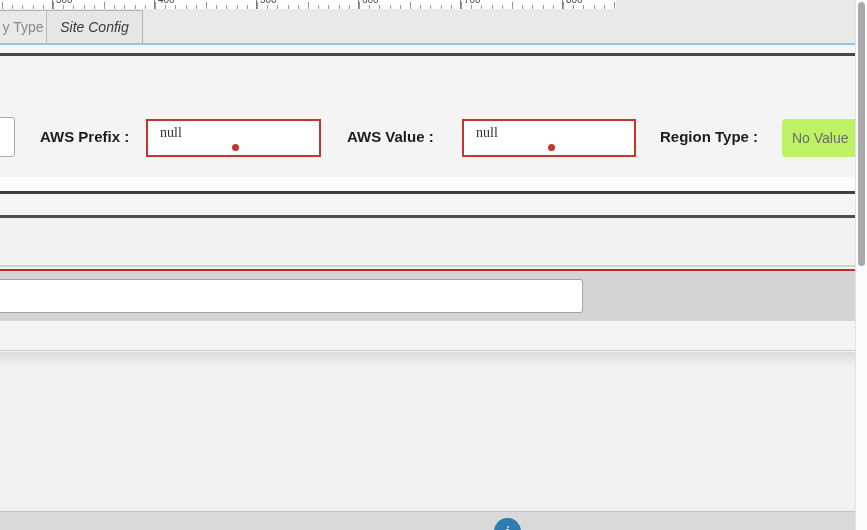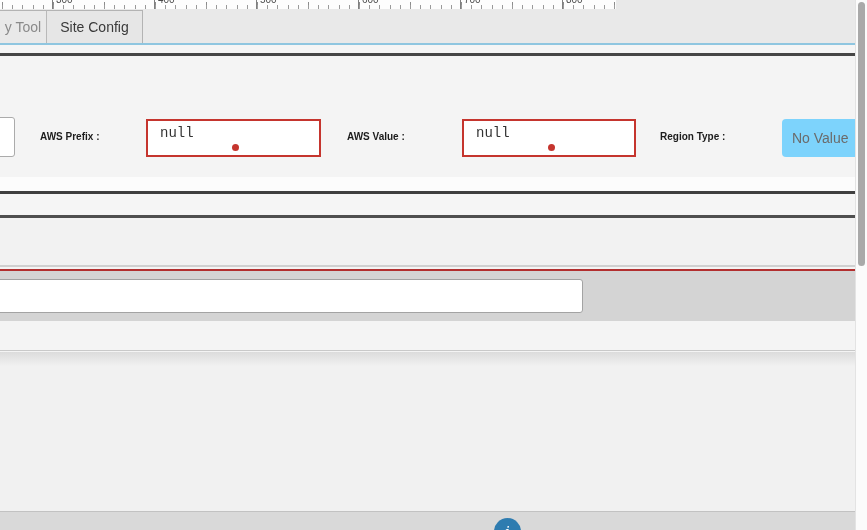--- a/index.html
+++ b/index.html
@@ -18,45 +18,45 @@
   .ruler-label { position:absolute; top:-5px; font-size:10px; color:#4a4a4a; line-height:10px; }
   .ruler-label::before { content:""; position:absolute; left:-4px; top:1px; height:13px; border-left:1px solid #7f7f7f; }
   .rl0{left:56px}.rl1{left:158px}.rl2{left:260px}.rl3{left:362px}.rl4{left:464px}.rl5{left:566px}
   .top-right-fill { position:absolute; left:616px; top:0; width:239px; height:9px; background:#e9e9e9; }
 
   
   .tabbar { position:absolute; left:0; top:9px; width:855px; height:34px; background:#e9e9e9; }
   .tab { position:absolute; top:1px; bottom:0; display:flex; align-items:center; justify-content:center;
          font-size:14px; border-top:1px solid #b3b3b3; }
   .tab-partial { left:0; width:47px; color:#8a8a8a; border-right:1px solid #b9b9b9; }
-  .tab-active  { left:47px; width:96px; color:#3a3a3a; background:#e6e6e6; border-right:1px solid #b3b3b3; }
+  .tab-active  { left:47px; width:96px; color:#3a3a3a; background:#e6e6e6; border-right:1px solid #b3b3b3;font-style:italic; }
   .blue-line { position:absolute; left:0; top:43px; width:855px; height:2px; background:#8fc6e0; }
 
   .gap1 { position:absolute; left:0; top:45px; width:855px; height:8px; background:#f5f5f5; }
   .dark-line { position:absolute; left:0; width:855px; background:#464646; }
   .dl1 { top:53px; height:3px; }
   .dl2 { top:191px; height:3px; background:#3f3f3f; }
   .dl3 { top:215px; height:3px; background:#4f4f4f; }
 
   
   .form-section { position:absolute; left:0; top:56px; width:855px; height:121px; background:#f4f4f4; }
   .cut-input { position:absolute; left:-10px; top:61px; width:25px; height:40px; background:#fff;
                border:1px solid #ababab; border-radius:3px; }
-  .form-label { position:absolute; top:63px; height:36px; line-height:36px; font-size:10px; font-weight:bold; color:#1c1c1c; white-space:nowrap; }
+  .form-label { position:absolute; top:63px; height:36px; line-height:36px; font-size:15px; font-weight:bold; color:#1c1c1c; white-space:nowrap; }
   .lbl-prefix { left:40px; }
   .lbl-region { left:347px; }
   .lbl-backend { left:660px; }
   .field { position:absolute; top:63px; height:38px; background:#fff; border:2px solid #c5352e; }
   .fld-prefix { left:146px; width:175px; }
   .fld-region { left:462px; width:174px; }
   .field input { position:absolute; inset:0; width:100%; height:100%; border:none; outline:none;
-                 background:transparent; font-family:Liberation Mono, monospace; font-size:14px; color:#333;
+                 background:transparent; font-family:Liberation Serif, serif; font-size:14px; color:#333;
                  padding:0 0 11px 12px; }
   .err-dot { position:absolute; width:7px; height:7px; border-radius:50%; background:#c5352e; left:84px; bottom:4px; }
-  .novalue { position:absolute; left:782px; top:63px; width:78px; height:38px; background:#7dd3fc;
+  .novalue { position:absolute; left:782px; top:63px; width:78px; height:38px; background:#bef264;
              border-radius:4px; color:#6b6b6b; font-size:14px; line-height:38px; padding-left:10px; }
 
   
   .white-band { position:absolute; left:0; top:177px; width:855px; height:14px; background:#fcfcfc; }
   .f5-band { position:absolute; left:0; top:194px; width:855px; height:21px; background:#f5f5f5; }
   .f2-band { position:absolute; left:0; top:218px; width:855px; height:49px; background:#f2f2f2; border-bottom:2px solid #d0d0d0; }
   .red-line { position:absolute; left:0; top:269px; width:855px; height:2px; background:#b22f2f; }
 
   .gray-band { position:absolute; left:0; top:271px; width:855px; height:50px; background:#d4d4d4; }
   .wide-input { position:absolute; left:-8px; top:8px; width:591px; height:34px; background:#fff;
@@ -88,21 +88,21 @@
     <span class="ruler-label rl1">400</span>
     <span class="ruler-label rl2">500</span>
     <span class="ruler-label rl3">600</span>
     <span class="ruler-label rl4">700</span>
     <span class="ruler-label rl5">800</span>
   </div>
   <div class="top-right-fill"></div>
 
   <div class="tabbar">
     <div class="tab tab-partial">
-      <span>y Tool</span>
+      <span>y Type</span>
     </div>
     <div class="tab tab-active">
       <span>Site Config</span>
     </div>
   </div>
   <div class="blue-line"></div>
 
   <div class="gap1"></div>
   <div class="dark-line dl1"></div>
 

